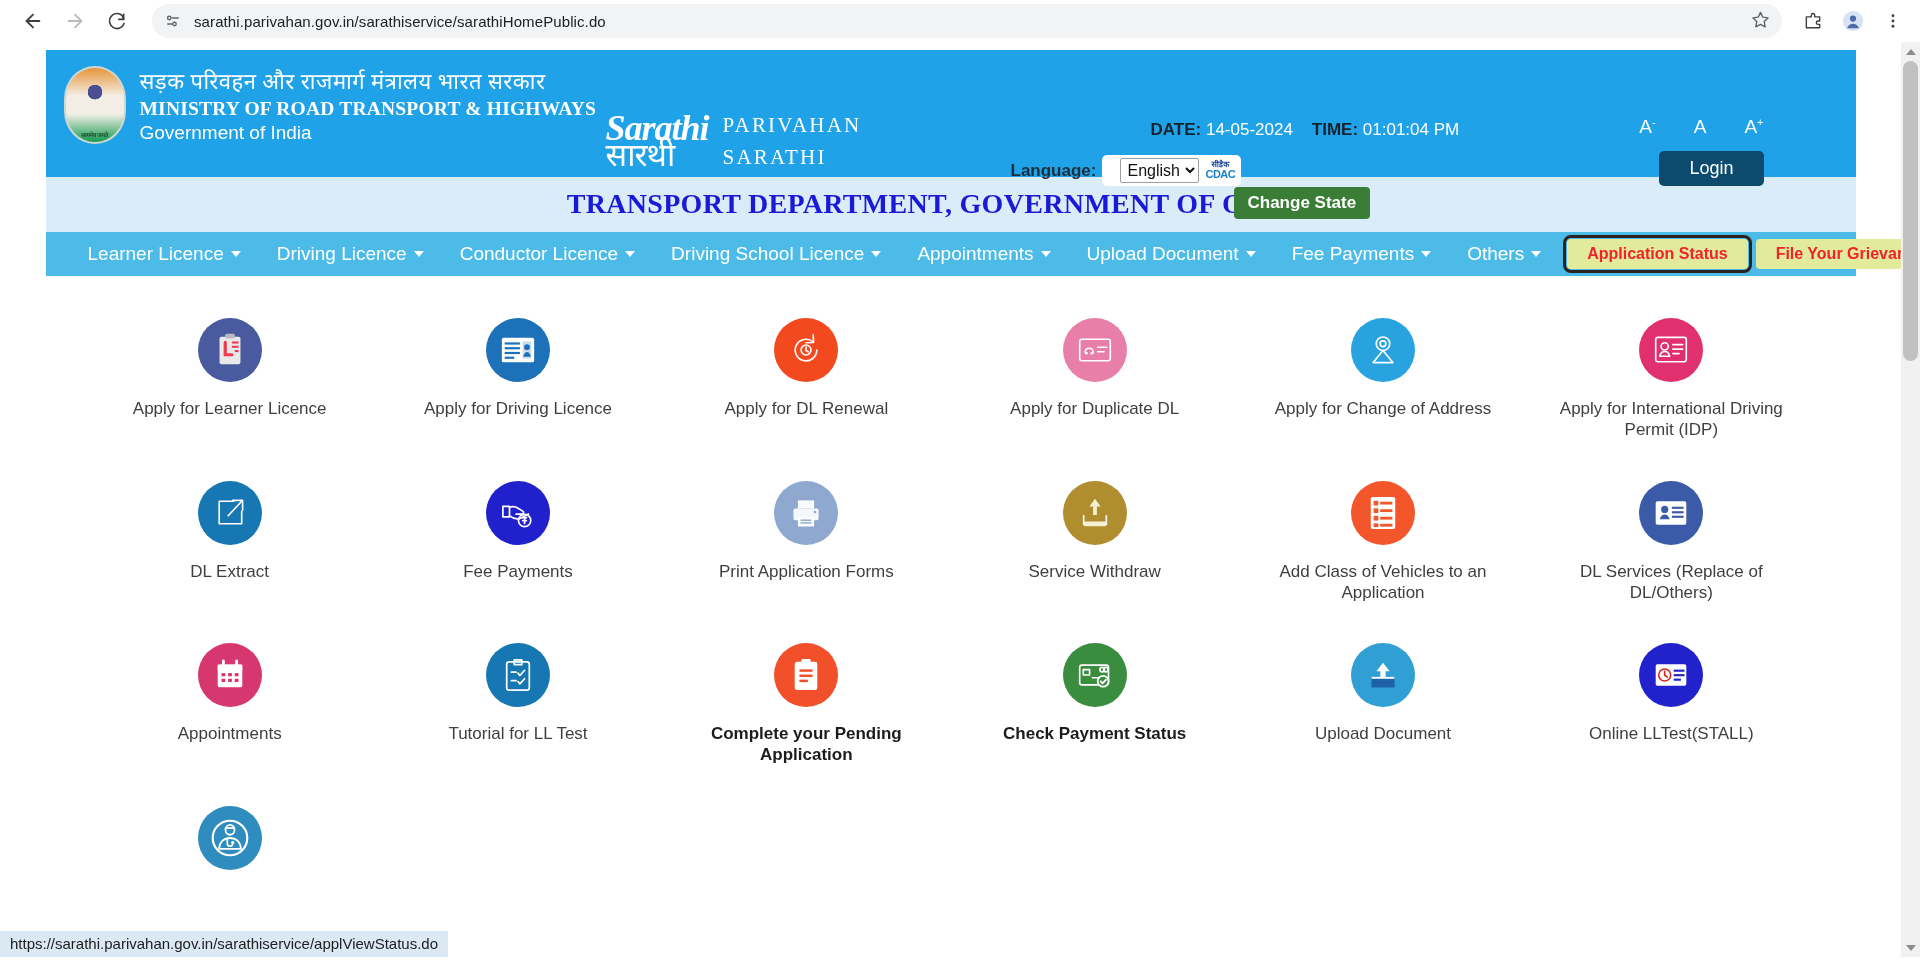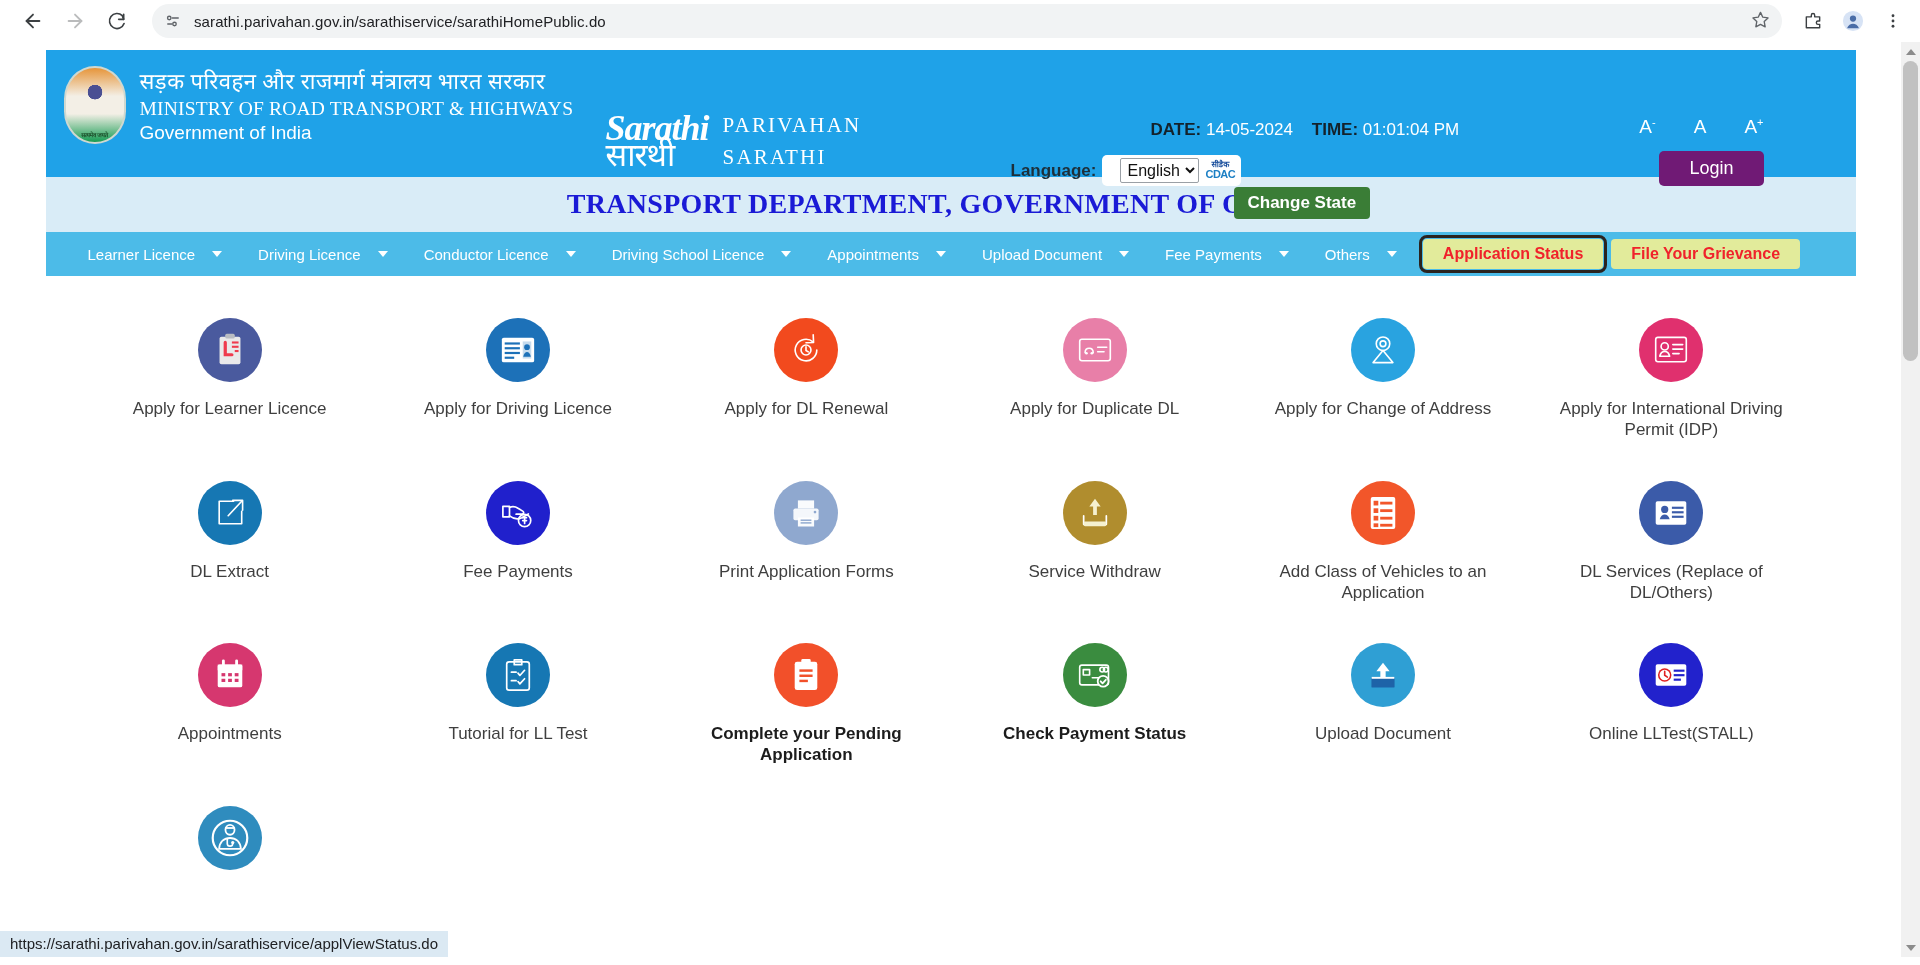--- a/index.html
+++ b/index.html
@@ -139,21 +139,21 @@
   .ministry-text { color: #ffffff; padding-top: 4px; }
   .ministry-hi {
     font-family: "Liberation Serif", serif;
     font-size: 22px;
     line-height: 1.25;
     letter-spacing: .5px;
   }
   .ministry-en {
     font-family: "Liberation Serif", serif;
     font-size: 19.5px;
-    font-weight: normal;
+    font-weight: bold;
     line-height: 1.3;
     letter-spacing: .2px;
   }
   .ministry-gov {
     font-family: Liberation Sans, sans-serif;
     font-size: 19px;
     line-height: 1.3;
   }
 
   .sarathi-logo {
@@ -254,21 +254,21 @@
   .font-sizer span {
     font-size: 19px;
     cursor: pointer;
     font-family: "Liberation Sans", sans-serif;
   }
   .font-sizer sup { font-size: 11px; }
 
   .login-btn {
     position: absolute;
     right: 92px; top: 101px;
-    background: #701a75;
+    background: #0c4a6e;
     color: #ffffff;
     border: none;
     border-radius: 5px;
     font-size: 18px;
     padding: 7px 30px;
     cursor: pointer;
     font-family: "Liberation Sans", sans-serif;
   }
 
   
@@ -287,25 +287,25 @@
   .navbar {
     background: #4cbbe8;
     height: 44px;
     display: flex;
     align-items: center;
     padding-left: 24px;
     gap: 0;
   }
   .nav-item {
     color: #ffffff;
-    font-size: 15px;
+    font-size: 19px;
     padding: 6px 18px;
     cursor: pointer;
     white-space: nowrap;
-    display: flex; align-items: center; gap: 17px;
+    display: flex; align-items: center; gap: 7px;
     font-family: "Liberation Sans", sans-serif;
   }
   .caret {
     width: 0; height: 0;
     border-left: 5px solid transparent;
     border-right: 5px solid transparent;
     border-top: 6px solid #ffffff;
     display: inline-block;
   }
   .nav-highlight {

